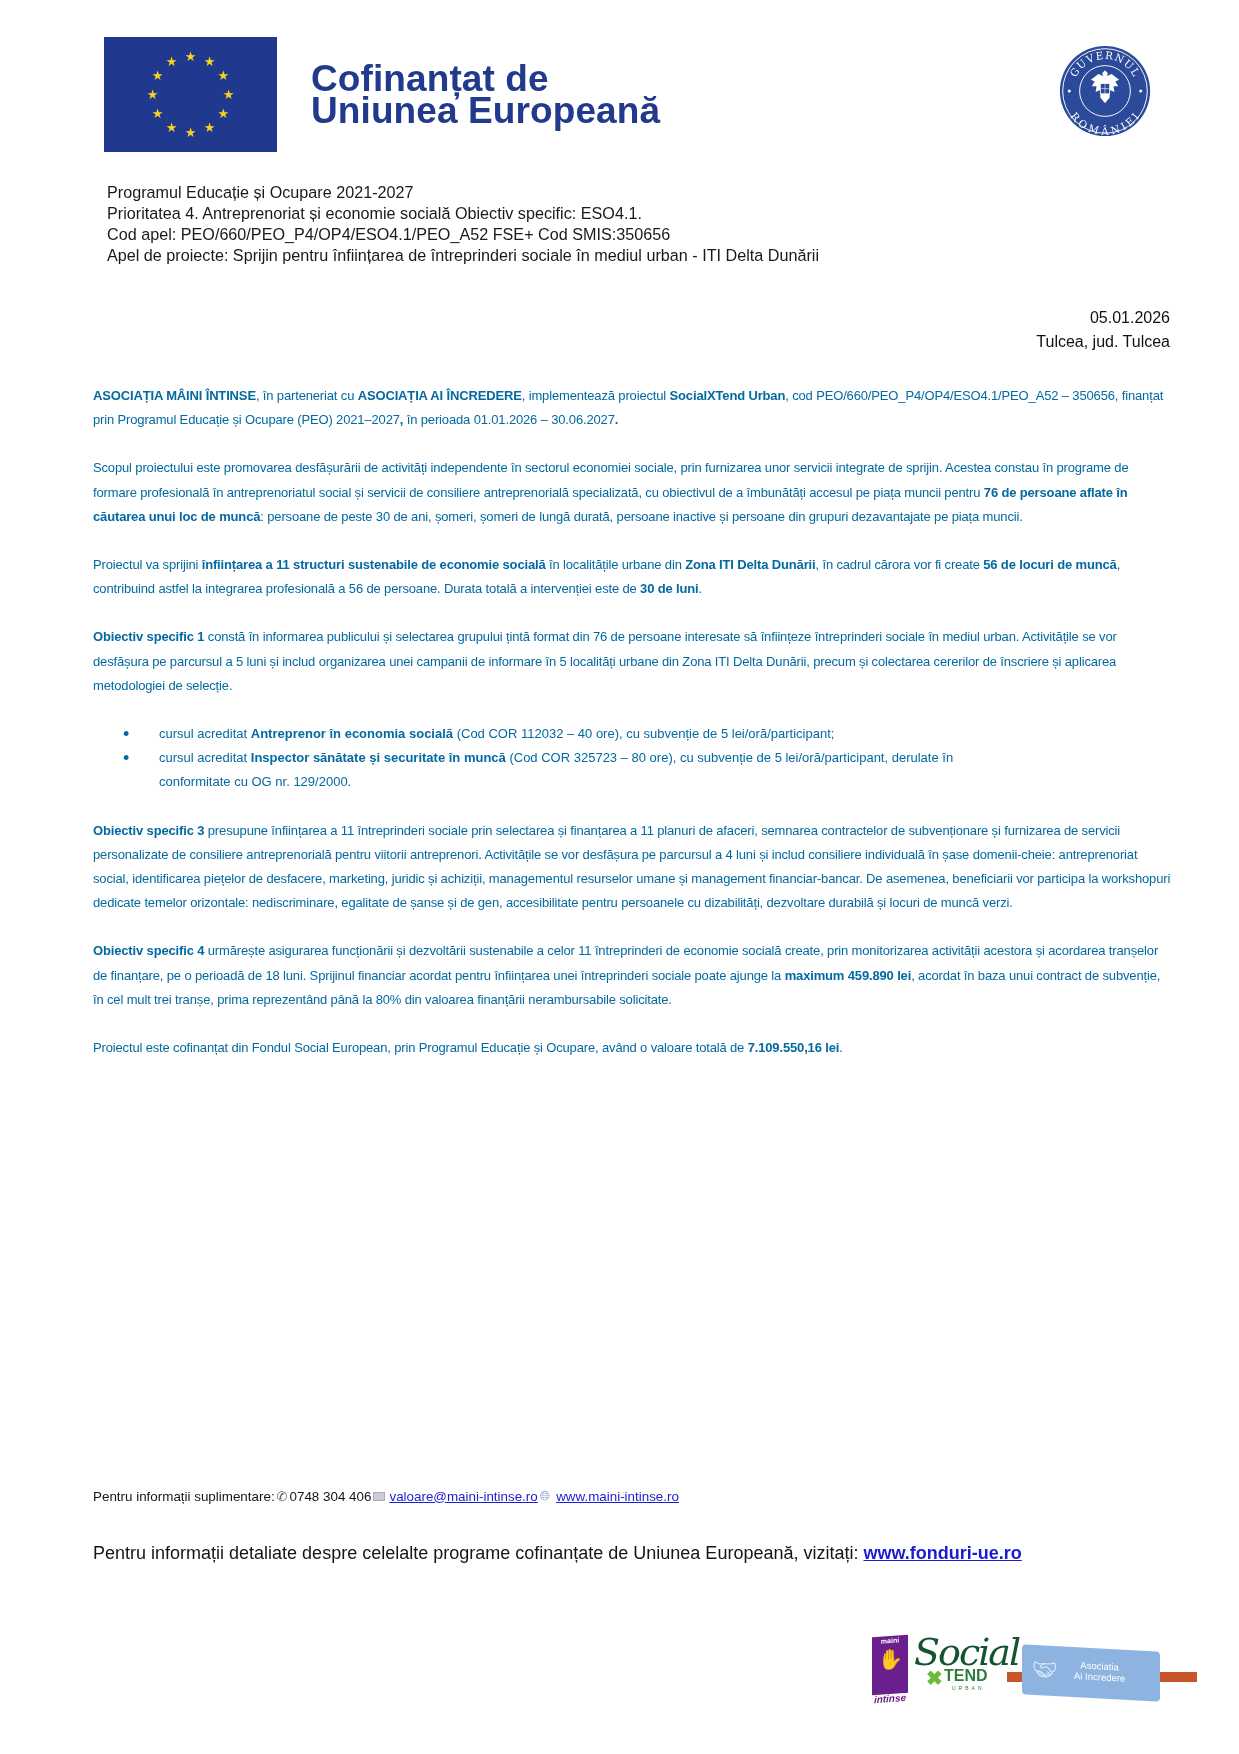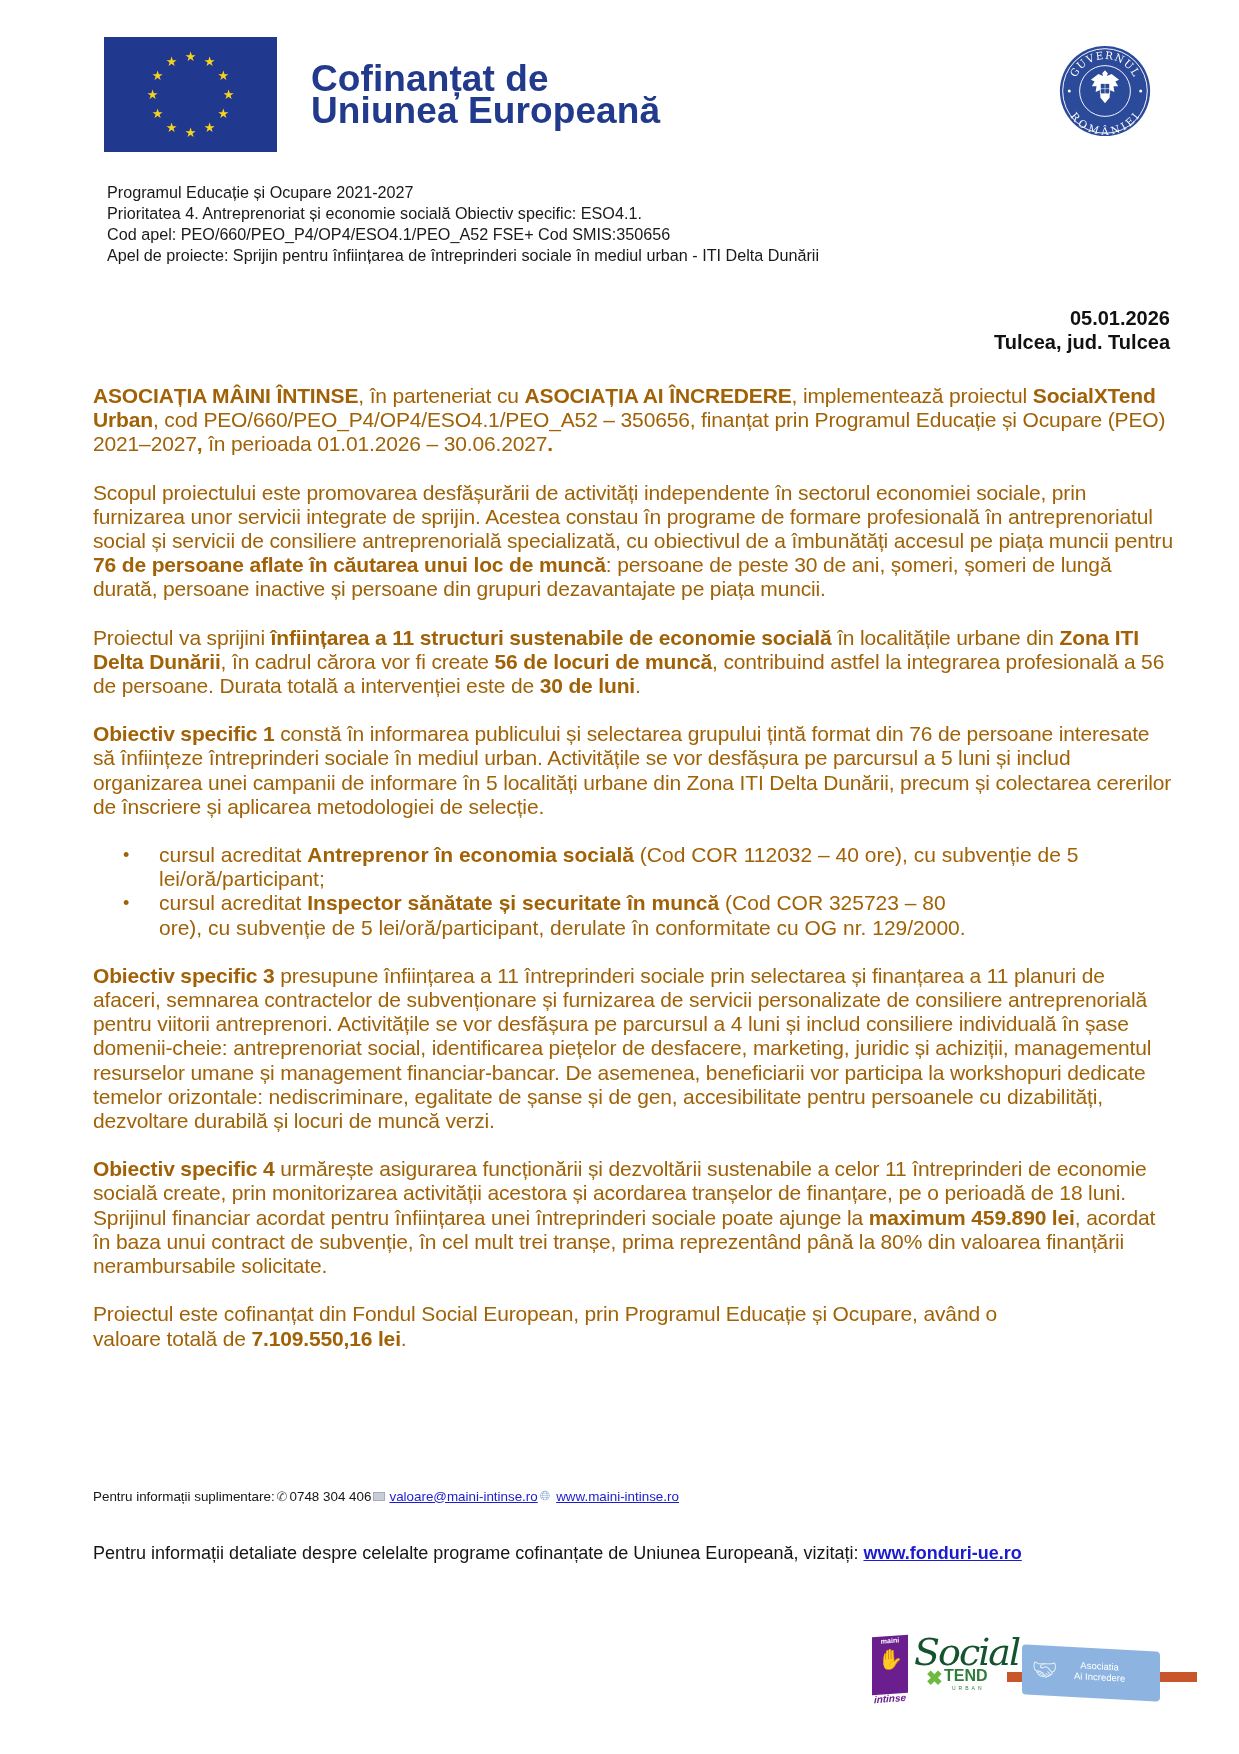--- a/index.html
+++ b/index.html
@@ -12,25 +12,25 @@
   .eu-flag .star { position: absolute; color: #f8d31d; font-size: 13px; line-height: 13px; width: 13px; text-align: center; }
   .eu-text { margin-left: 34px; color: #223a8c; font-weight: bold; font-size: 37px; line-height: 32px; letter-spacing: 0.1px; }
 
   .gov-seal { position: absolute; left: 1058px; top: 44px; width: 94px; height: 94px; }
 
   
   .program { position: absolute; left: 107px; top: 182px; font-family: "Liberation Sans", sans-serif;
              font-size: 17.4px; line-height: 21px; color: #1a1a1a; transform: scaleX(0.93); transform-origin: left top; white-space: nowrap; }
 
   
-  .date-block { position: absolute; right: 69px; top: 306px; text-align: right; font-weight: bold;
-                font-size: 20px; line-height: 24px; color: #111; }
+  .date-block { position: absolute; right: 69px; top: 306px; text-align: right; font-weight: normal;
+                font-size: 16px; line-height: 24px; color: #111; }
 
   
-  .body { position: absolute; left: 93px; top: 384px; width: 1080px; font-size: 21px; line-height: 24.2px; color: #a16207; }
+  .body { position: absolute; left: 93px; top: 384px; width: 1080px; font-size: 13px; line-height: 24.2px; color: #0369a1; }
   .body p { margin: 0 0 24px 0; letter-spacing: -0.15px; }
   .body b { font-weight: bold; }
   .body ul { margin: 0 0 24px 0; padding-left: 66px; list-style: none; }
   .body ul li { position: relative; }
   .body ul li::before { content: "\2022"; position: absolute; left: -36px; top: 0; font-size: 18px; }
 
   
   .contact { position: absolute; left: 93px; top: 1488px; font-size: 13.4px; color: #151515; display: flex; align-items: center; white-space: nowrap; text-align: center; }
   .contact a, .more a { color: #1b1bd0; text-decoration: underline; }
   .contact .ico { display: inline-block; font-size: 13px; margin: 0 2px; color: #555; }

